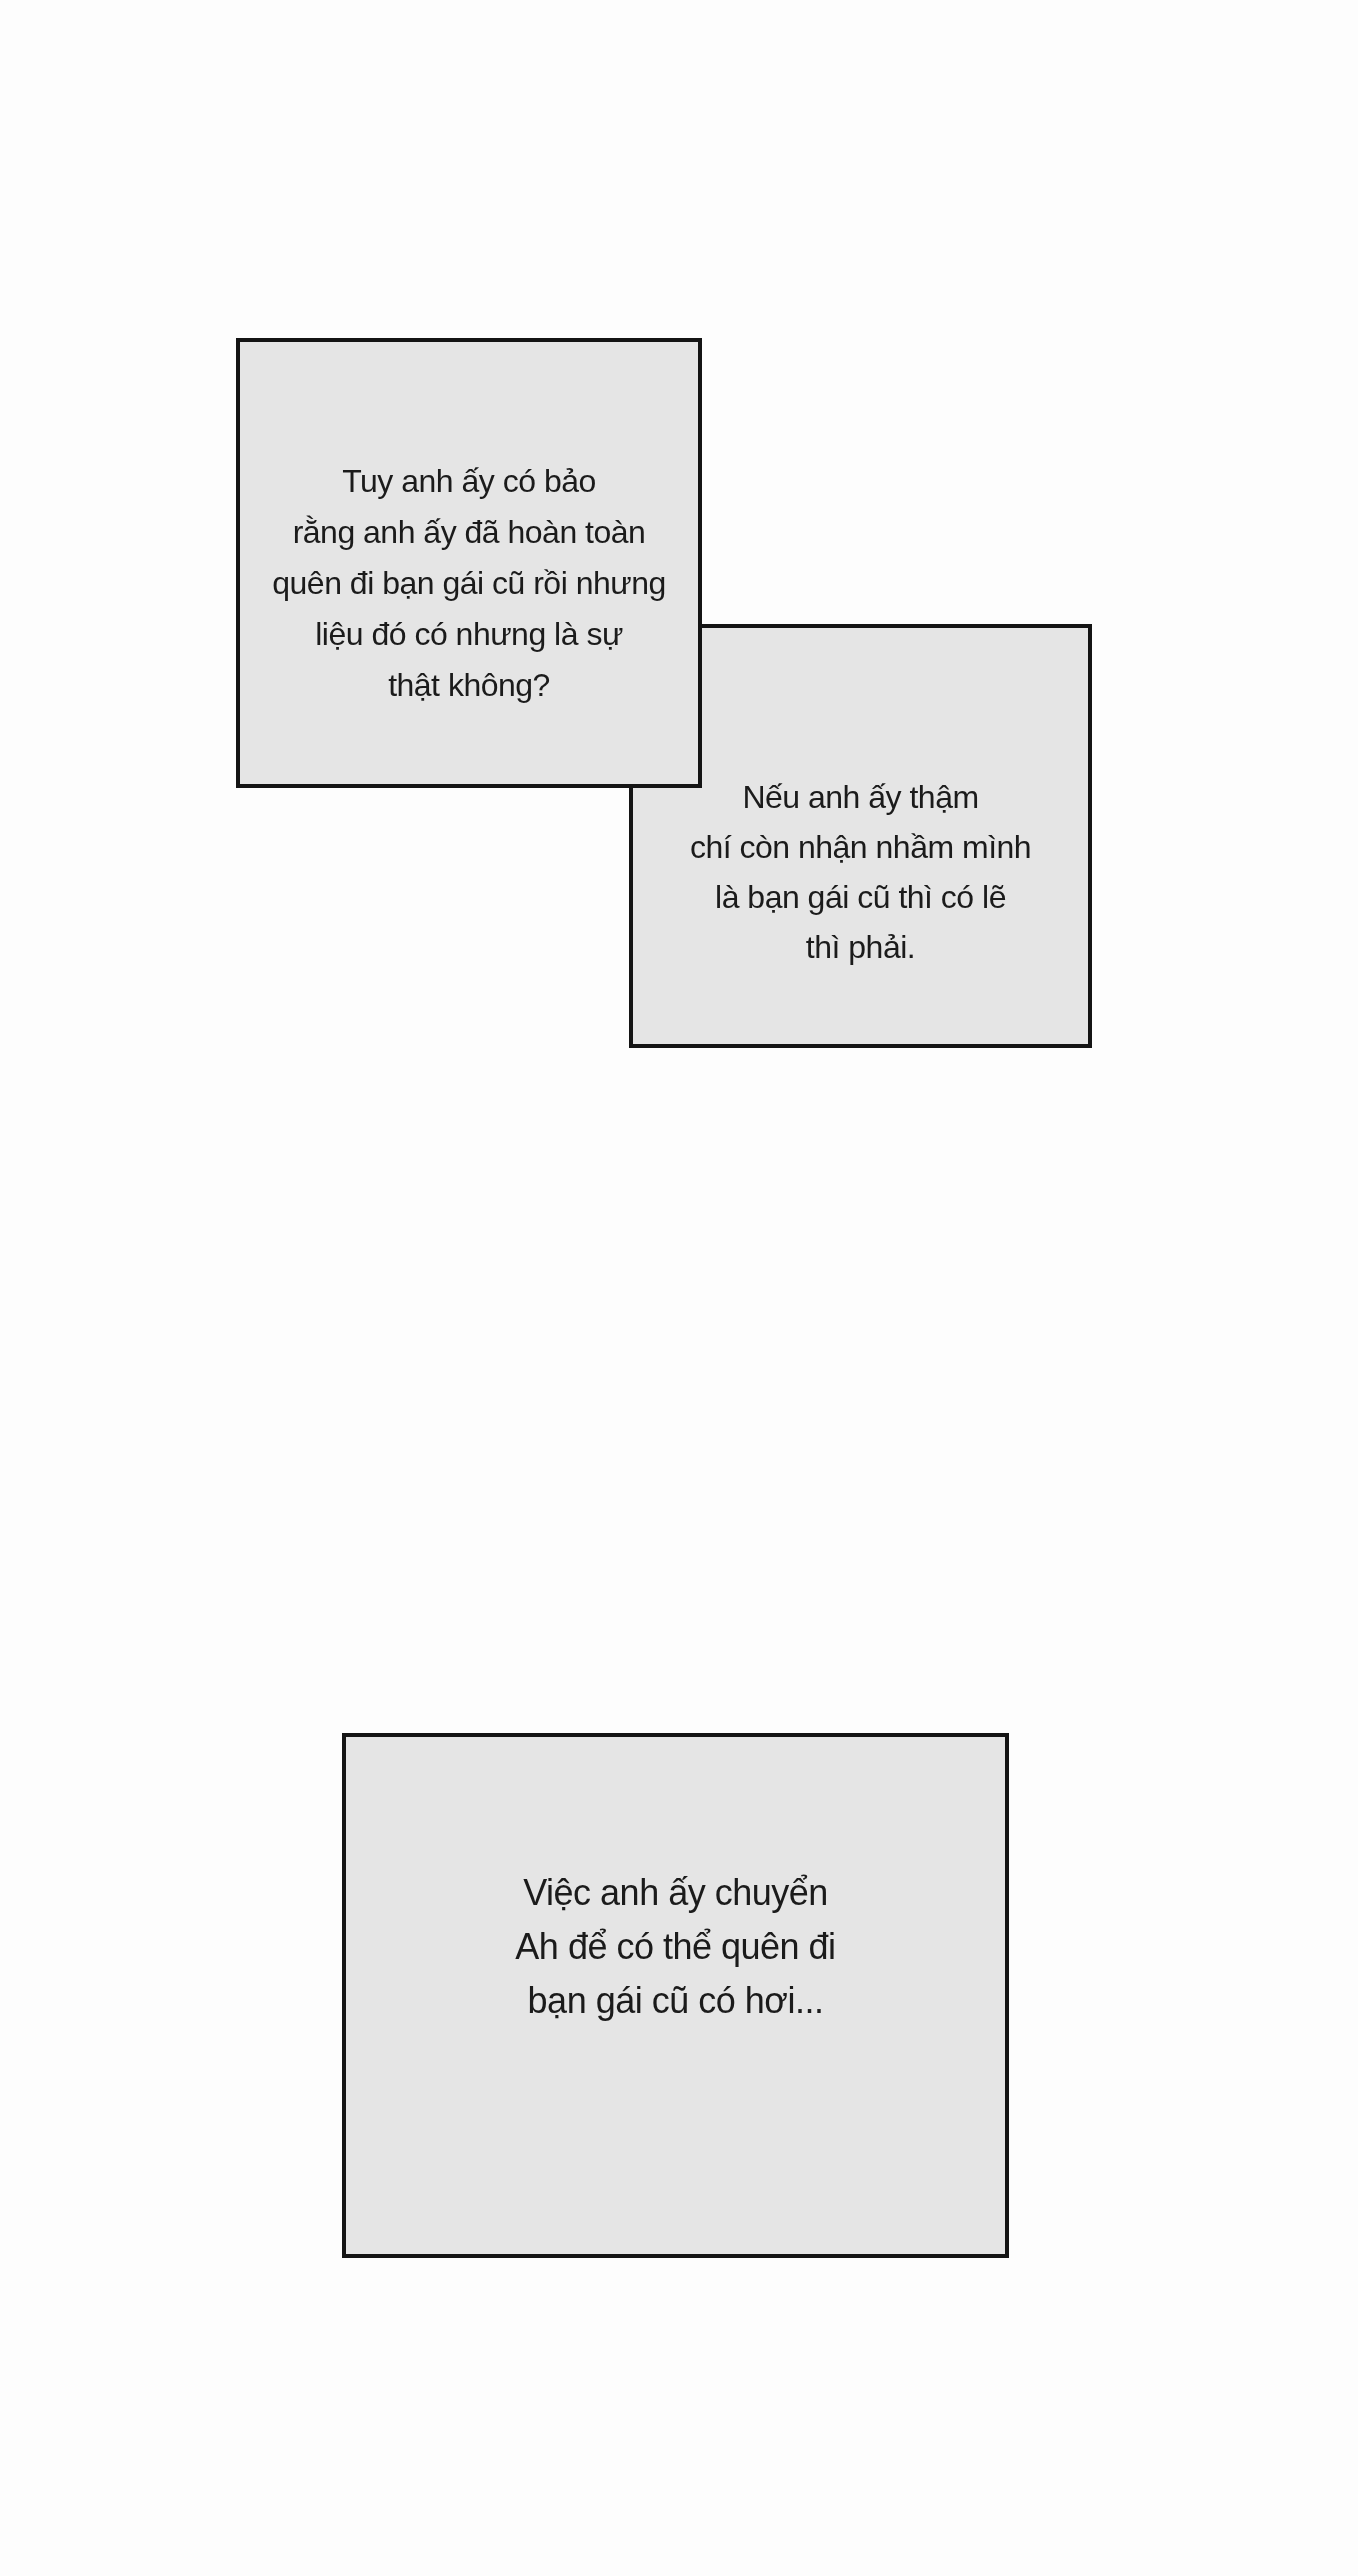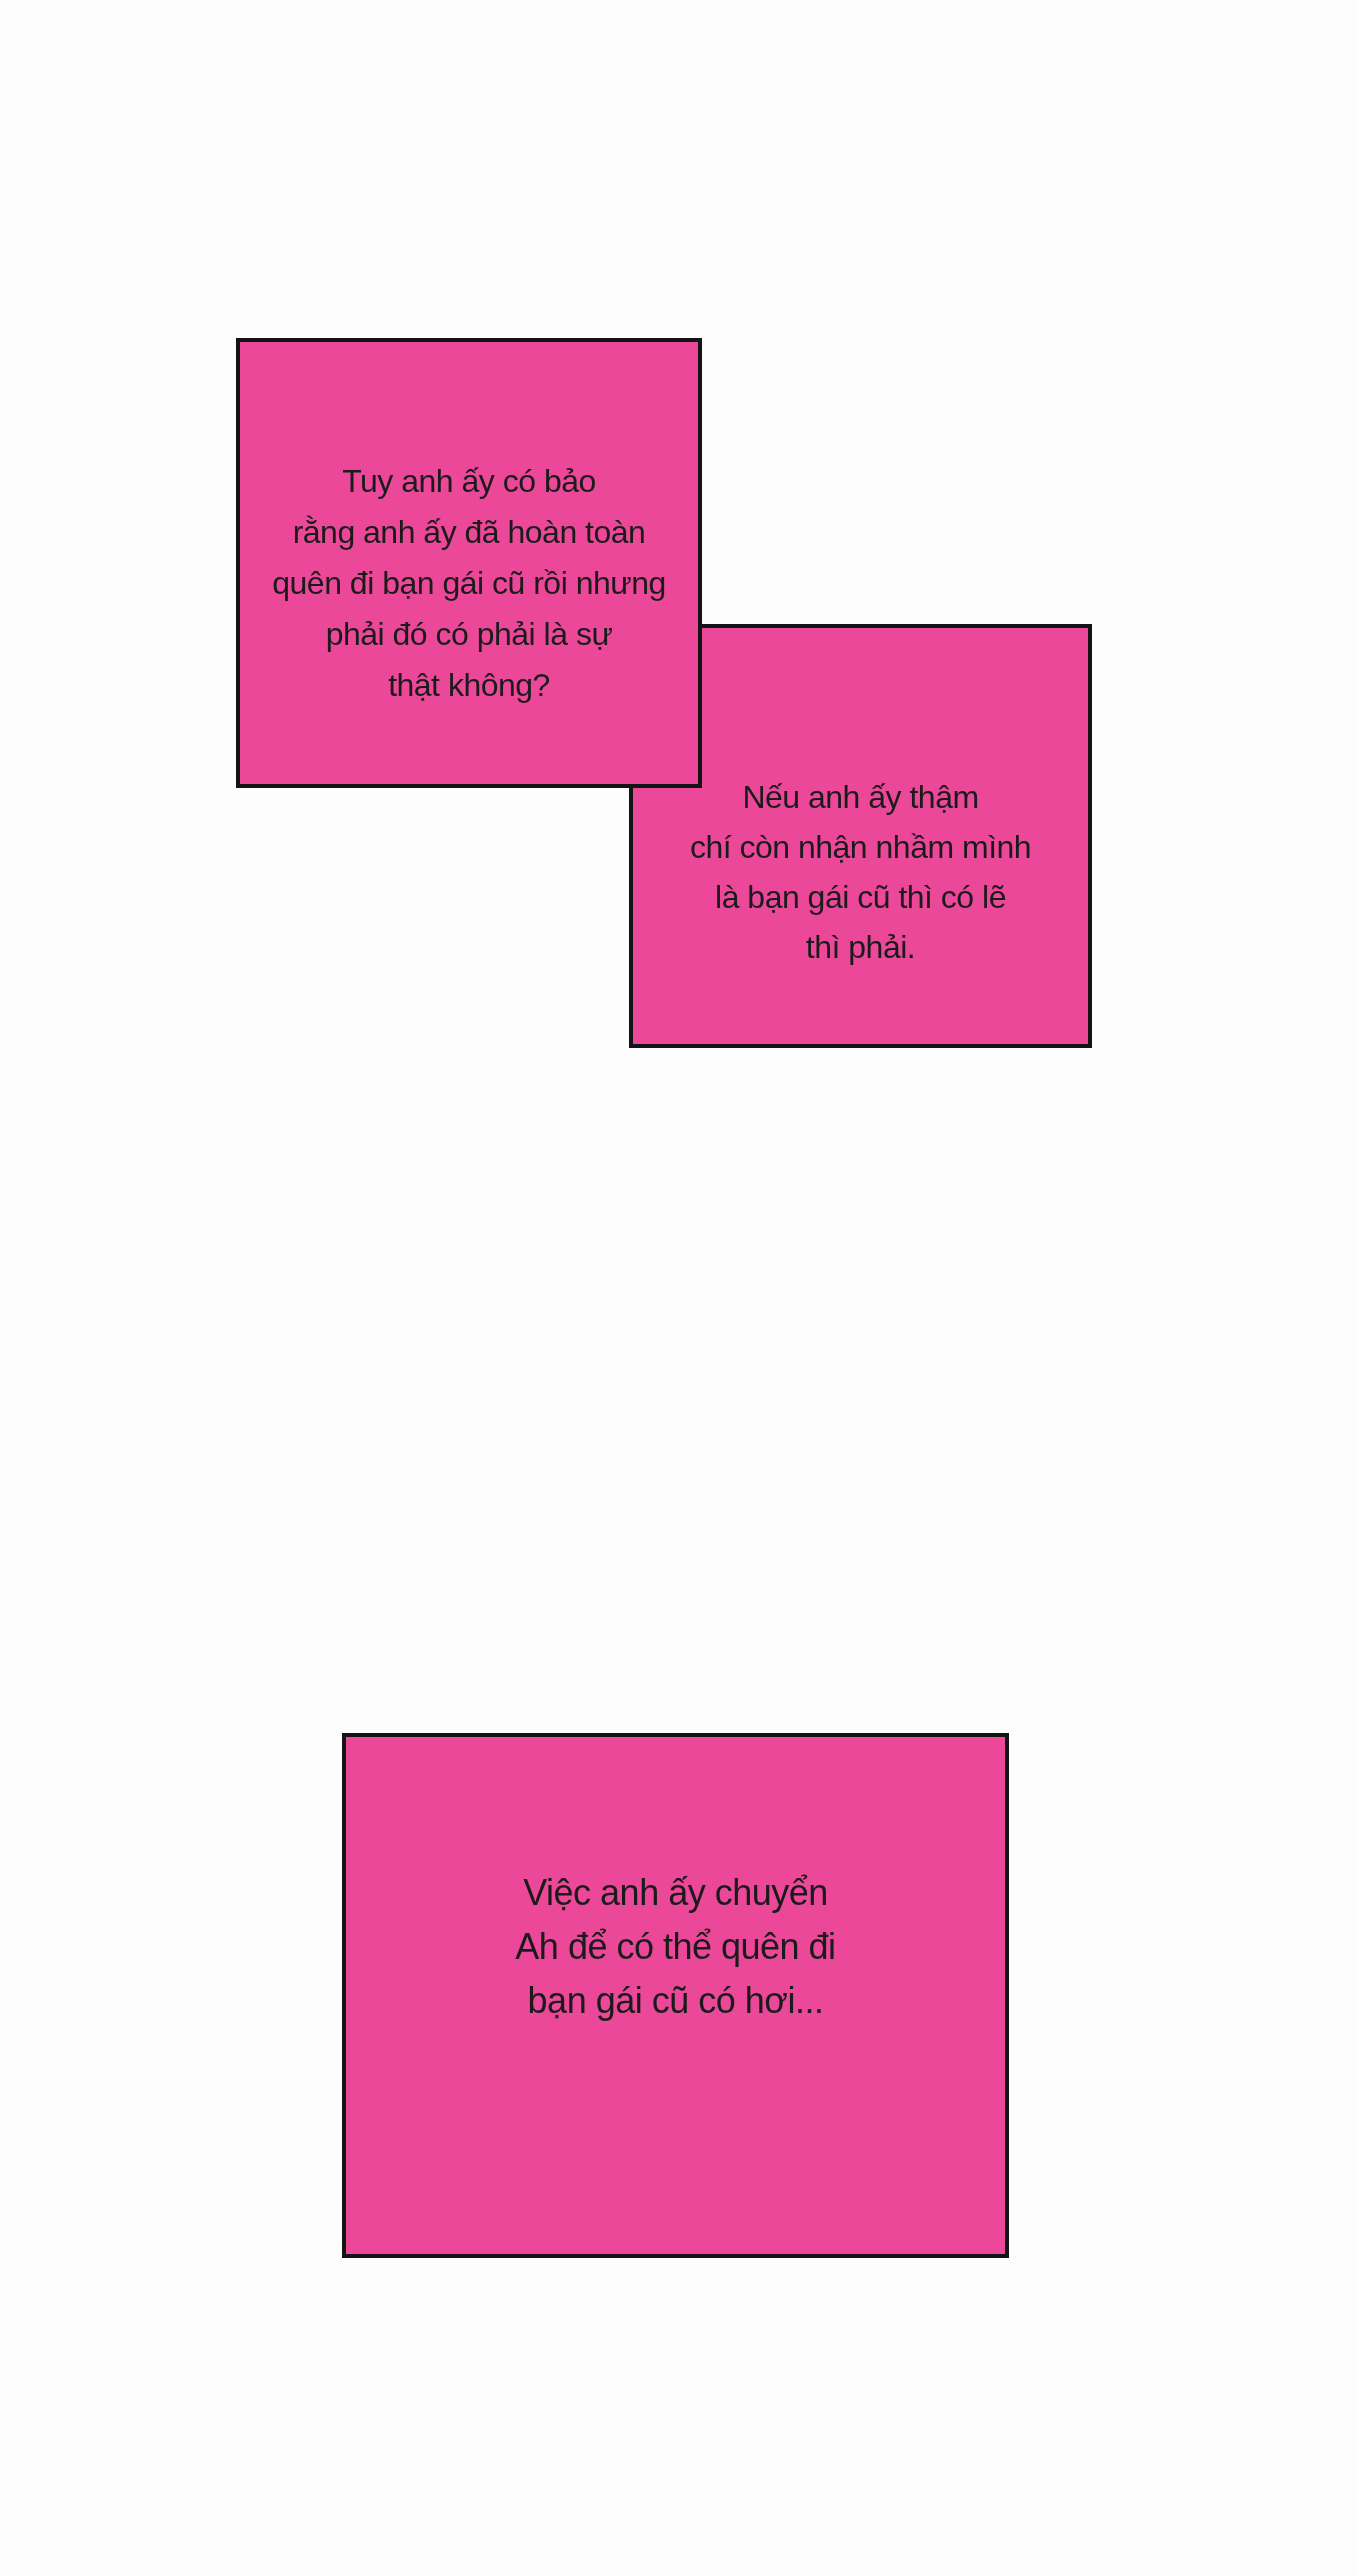--- a/index.html
+++ b/index.html
@@ -11,21 +11,21 @@
   }
   .page {
     position: relative;
     width: 1358px;
     height: 2576px;
     background: #fdfdfd;
     overflow: hidden;
   }
   .speech-box {
     position: absolute;
-    background: #ec4899;
+    background: #e5e5e5;
     border: 4.7px solid #141414;
     box-sizing: border-box;
   }
   .box-1 {
     left: 236px;
     top: 338px;
     width: 466px;
     height: 450px;
     z-index: 2;
   }
@@ -84,21 +84,21 @@
       <span class="line">là bạn gái cũ thì có lẽ</span>
       <span class="line">thì phải.</span>
     </div>
   </div>
 
   <div class="speech-box box-1">
     <div class="dialogue">
       <span class="line">Tuy anh ấy có bảo</span>
       <span class="line">rằng anh ấy đã hoàn toàn</span>
       <span class="line">quên đi bạn gái cũ rồi nhưng</span>
-      <span class="line">phải đó có phải là sự</span>
+      <span class="line">liệu đó có nhưng là sự</span>
       <span class="line">thật không?</span>
     </div>
   </div>
 
   <div class="speech-box box-3">
     <div class="dialogue">
       <span class="line">Việc anh ấy chuyển</span>
       <span class="line">Ah để có thể quên đi</span>
       <span class="line">bạn gái cũ có hơi...</span>
     </div>

